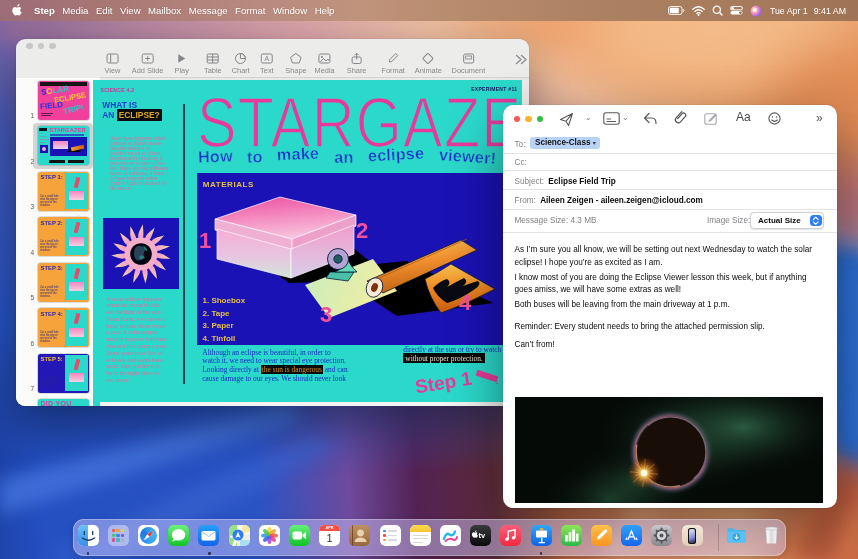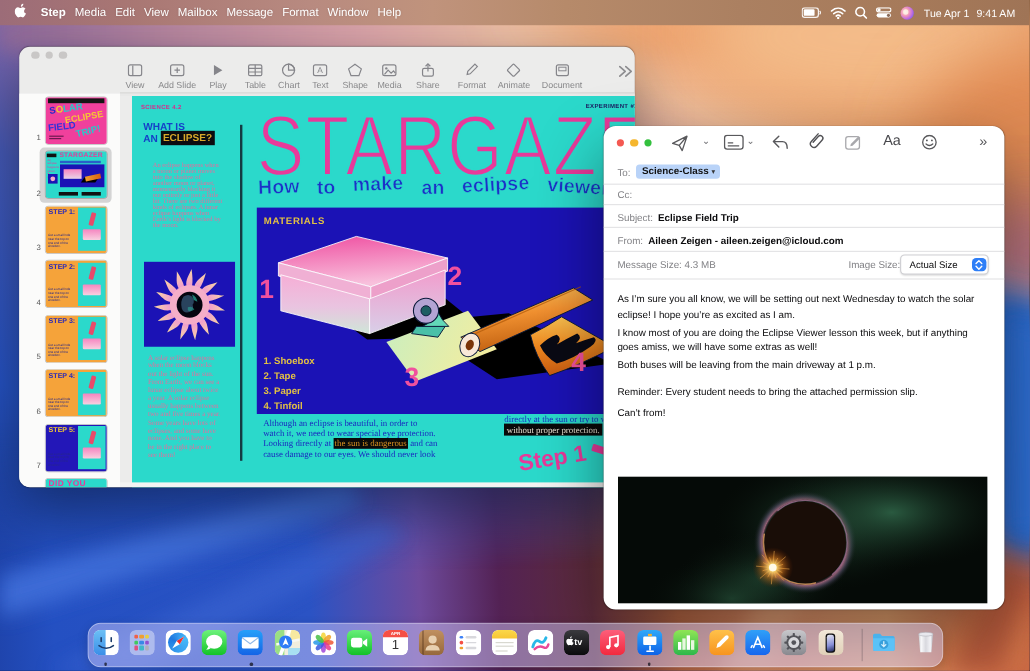--- a/index.html
+++ b/index.html
@@ -16,21 +16,21 @@
 #mail{position:absolute;left:503px;top:105px;width:333.5px;height:403px;border-radius:10px;
  background:#fff;box-shadow:0 22px 55px rgba(0,0,0,.45),0 0 1px rgba(0,0,0,.4);overflow:hidden}
 
 .tl{position:absolute;border-radius:50%;width:6.6px;height:6.6px}
 #ktitle{position:absolute;left:0;top:0;width:100%;height:16px;text-align:center;font-size:8.8px;color:#b6b6b8;line-height:17px}
 #ktitle b{color:#83837f;font-weight:bold}
 .kti{position:absolute;text-align:center;color:#88888a;font-size:7.4px;transform:translateX(-50%);white-space:nowrap}
 .kti svg{display:block;margin:0 auto 1px auto}
 #kborder{position:absolute;left:83.7px;top:38px;width:429.3px;height:1px;background:#d2d2d1}
 #ksidebar{position:absolute;left:0;top:38.5px;width:83.7px;height:328.5px;background:#fbfbfa}
-#kslide{position:absolute;left:94px;top:41px;width:429.3px;height:358px;background:#2bd9cb;overflow:hidden}
+#kslide{position:absolute;left:77px;top:41px;width:429.3px;height:358px;background:#2bd9cb;overflow:hidden}
 #kslidebottom{position:absolute;left:83.7px;top:363.3px;width:429.3px;height:3.7px;background:#f3f3f2}
 #kstrip{position:absolute;left:83.7px;top:39px;width:429.3px;height:2px;background:#e9e9e8}
 .thumb{position:absolute;left:21.5px;width:51.5px;height:39px;border-radius:2.5px;overflow:hidden;box-shadow:0 0 0 0.6px rgba(0,0,0,.25)}
 .tnum{position:absolute;left:4px;width:14px;text-align:right;font-size:6.5px;color:#595959}
 
 #dock{position:absolute;left:73px;top:519px;width:713px;height:37px;border-radius:11px;
  background:rgba(213,207,255,.46);box-shadow:inset 0 0 0 0.8px rgba(255,255,255,.38), 0 3px 9px rgba(0,0,0,.18)}
 .dicon{position:absolute;top:6px;width:21px;height:21px;border-radius:5px;overflow:hidden}
 .ddot{position:absolute;top:552.4px;width:2.6px;height:2.6px;border-radius:50%;background:rgba(20,20,30,.75)}
 </style></head>
@@ -438,21 +438,21 @@
 <div style="position:absolute;left:0;top:19.7px;width:100%;height:1px;background:#e4e4e6"></div>
 <div style="position:absolute;left:11.5px;top:25px">Cc:</div>
 <div style="position:absolute;left:0;top:36.8px;width:100%;height:1px;background:#e4e4e6"></div>
 <div style="position:absolute;left:11.5px;top:43.5px">Subject: <span style="color:#0a0a0c;font-weight:bold;margin-left:2px">Eclipse Field Trip</span></div>
 <div style="position:absolute;left:0;top:56px;width:100%;height:1px;background:#e4e4e6"></div>
 <div style="position:absolute;left:11.5px;top:62.5px">From: <span style="color:#0a0a0c;font-weight:bold;margin-left:2px">Aileen Zeigen - aileen.zeigen@icloud.com</span></div>
 <div style="position:absolute;left:0;top:75.5px;width:100%;height:1px;background:#e4e4e6"></div>
 <div style="position:absolute;left:11.5px;top:82.5px">Message Size: 4.3 MB</div>
 <div style="position:absolute;left:204px;top:82.5px">Image Size:</div>
 <div style="position:absolute;left:247px;top:79px;width:72px;height:15px;border:0.7px solid #d0d0d4;border-radius:4px;background:#fff;box-shadow:0 0.5px 1.5px rgba(0,0,0,.12)">
- <span style="position:absolute;left:7px;top:2.6px;color:#0a0a0c;font-weight:normal;font-size:8px">Actual Size</span>
+ <span style="position:absolute;left:7px;top:2.6px;color:#0a0a0c;font-weight:bold;font-size:8px">Actual Size</span>
  <span style="position:absolute;right:1.5px;top:1.5px;width:11.5px;height:11.5px;background:#2e7ef7;border-radius:3.5px"><svg width="11.5" height="11.5" viewBox="0 0 12 12">
             <path d="M3.5 4.8 L6 2.3 L8.5 4.8 M3.5 7.2 L6 9.7 L8.5 7.2" fill="none" stroke="#fff" stroke-width="1.2" stroke-linecap="round" stroke-linejoin="round"></path>
           </svg></span>
 </div>
 <div style="position:absolute;left:0;top:98.5px;width:100%;height:1px;background:#e4e4e6"></div>
 </div>
 <div style="position:absolute;left:11.5px;top:134px;width:315px;font-size:8.2px;color:#0a0a0c;line-height:12.4px">
 <div style="margin-top:5.1px">As I’m sure you all know, we will be setting out next Wednesday to watch the solar<br>eclipse! I hope you’re as excited as I am.</div>
 <div style="margin-top:2.7px">I know most of you are doing the Eclipse Viewer lesson this week, but if anything<br>goes amiss, we will have some extras as well!</div>
 <div style="margin-top:2.1px">Both buses will be leaving from the main driveway at 1 p.m.</div>

